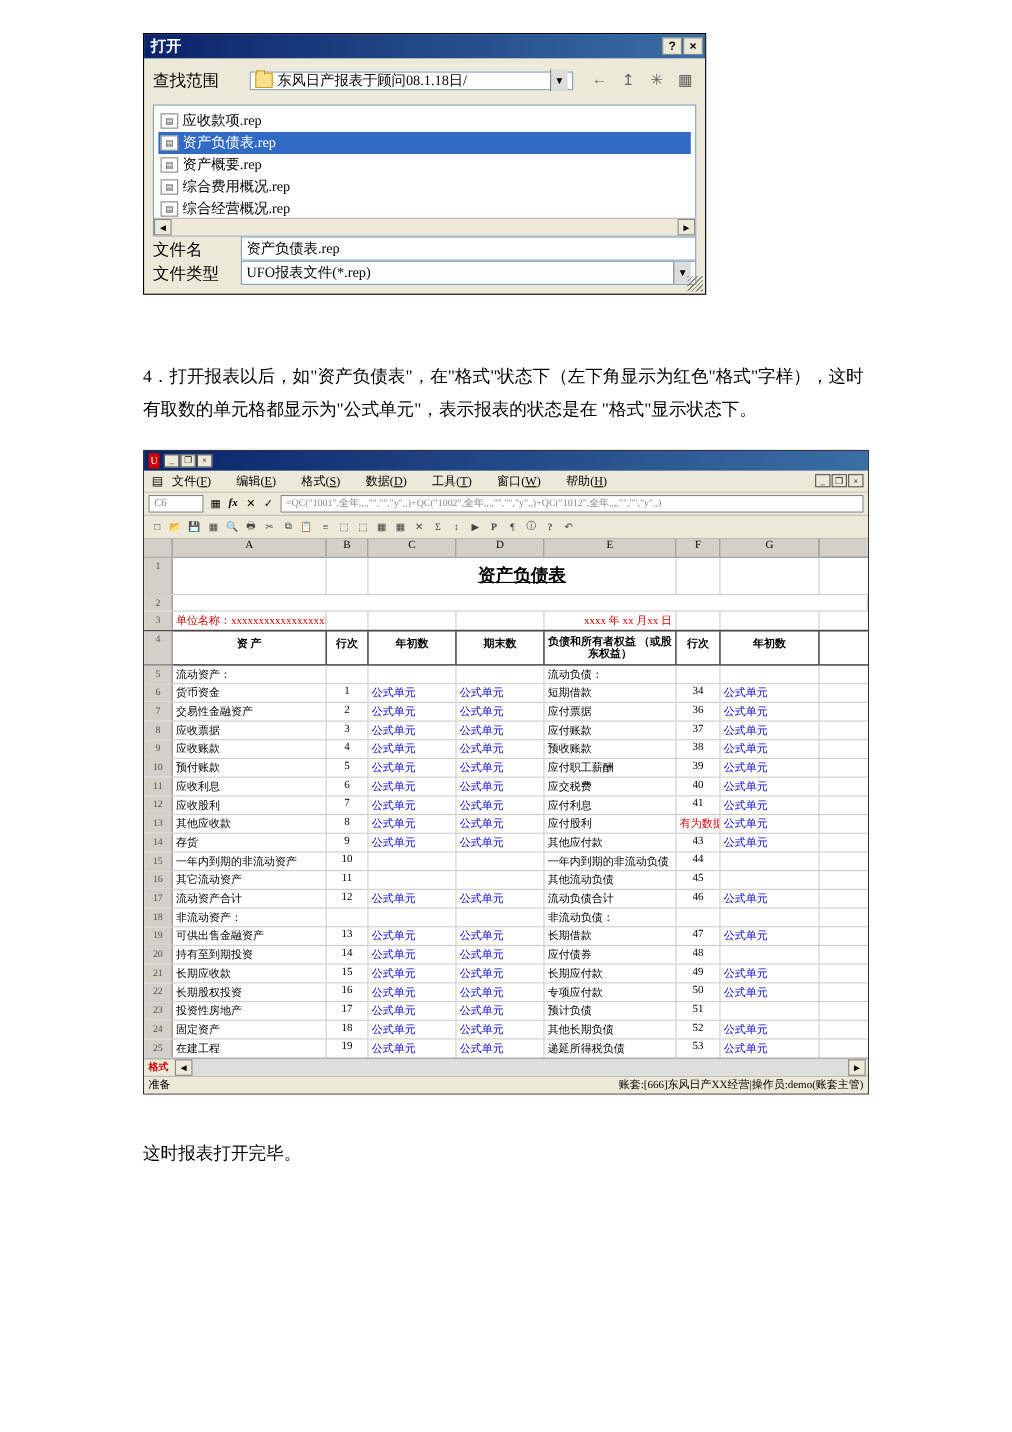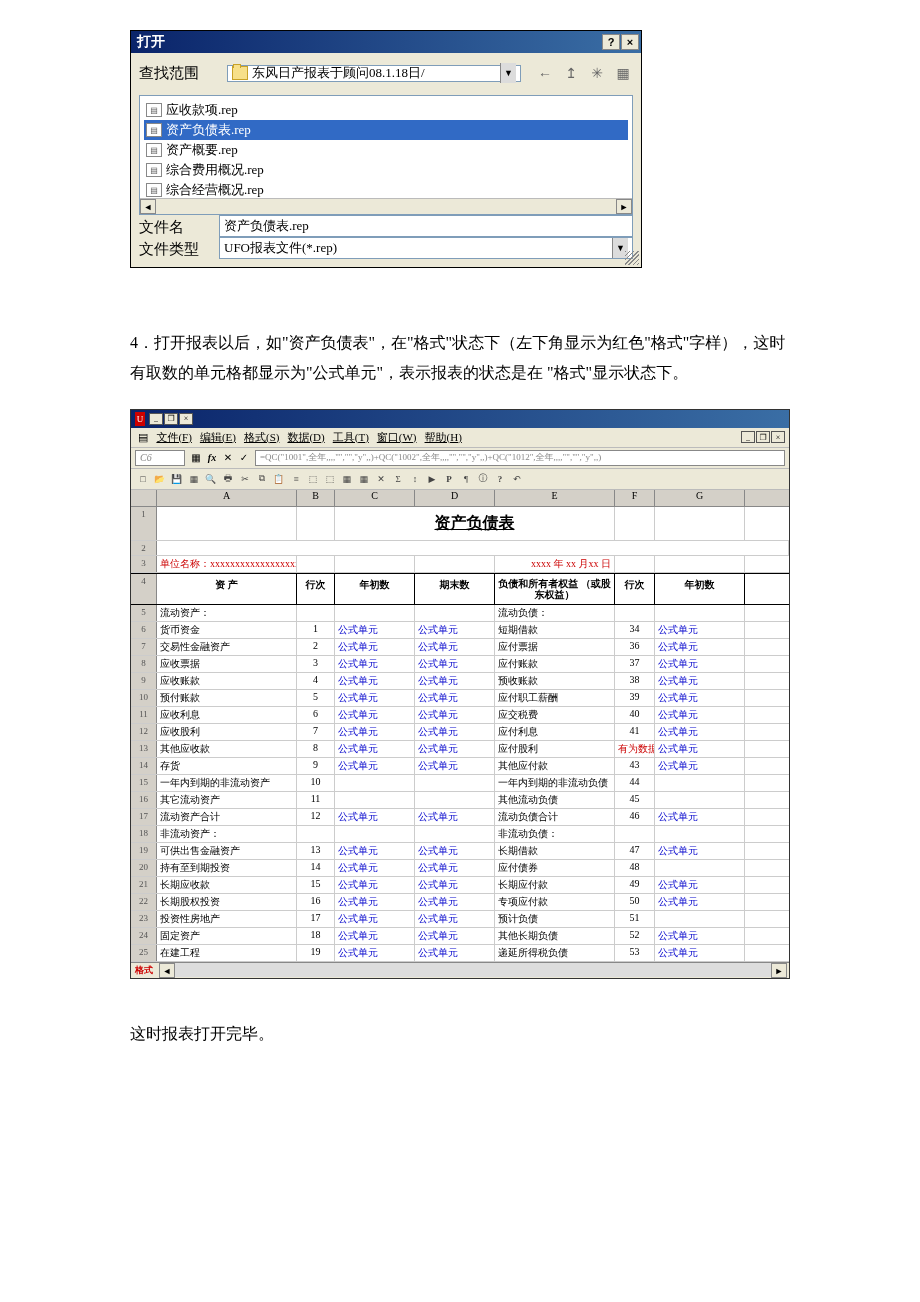--- a/index.html
+++ b/index.html
@@ -173,21 +173,21 @@
   <div class="ufo-titlebar">
     <div class="ufo-title-red">U</div>
     <div class="win-btns">
       <div class="win-btn">_</div>
       <div class="win-btn">❐</div>
       <div class="win-btn">×</div>
     </div>
   </div>
   <div class="ufo-menubar">
     <span class="menu-item">▤</span>
-    <span id="menu-container" style="display:flex;gap:2px;flex:1;text-decoration:underline;">
+    <span id="menu-container" style="display:flex;gap:17px;flex:1;">
           <span class="menu-item">文件(<span class="u">F</span>)</span>
           <span class="menu-item">编辑(<span class="u">E</span>)</span>
           <span class="menu-item">格式(<span class="u">S</span>)</span>
           <span class="menu-item">数据(<span class="u">D</span>)</span>
           <span class="menu-item">工具(<span class="u">T</span>)</span>
           <span class="menu-item">窗口(<span class="u">W</span>)</span>
           <span class="menu-item">帮助(<span class="u">H</span>)</span>
         </span>
     <div class="win-btns">
       <div class="win-btn">_</div>
@@ -494,17 +494,22 @@
     </div>
   </div>
   <div class="ufo-status">
     <span class="status-left red-label">格式</span>
     <div class="status-scroll">
       <div class="scroll-btn">◄</div>
       <div style="flex:1"></div>
       <div class="scroll-btn">►</div>
     </div>
   </div>
+  <div class="ufo-bottom-status">
+    <span>准备</span>
+    <span style="flex:1"></span>
+    <span>账套:[666]东风日产XX经营|操作员:demo(账套主管)</span>
+  </div>
 </div>
 
 <p class="doc-text" style="margin-top:40px;">这时报表打开完毕。</p>
 
 </div>
 
 </body></html>

